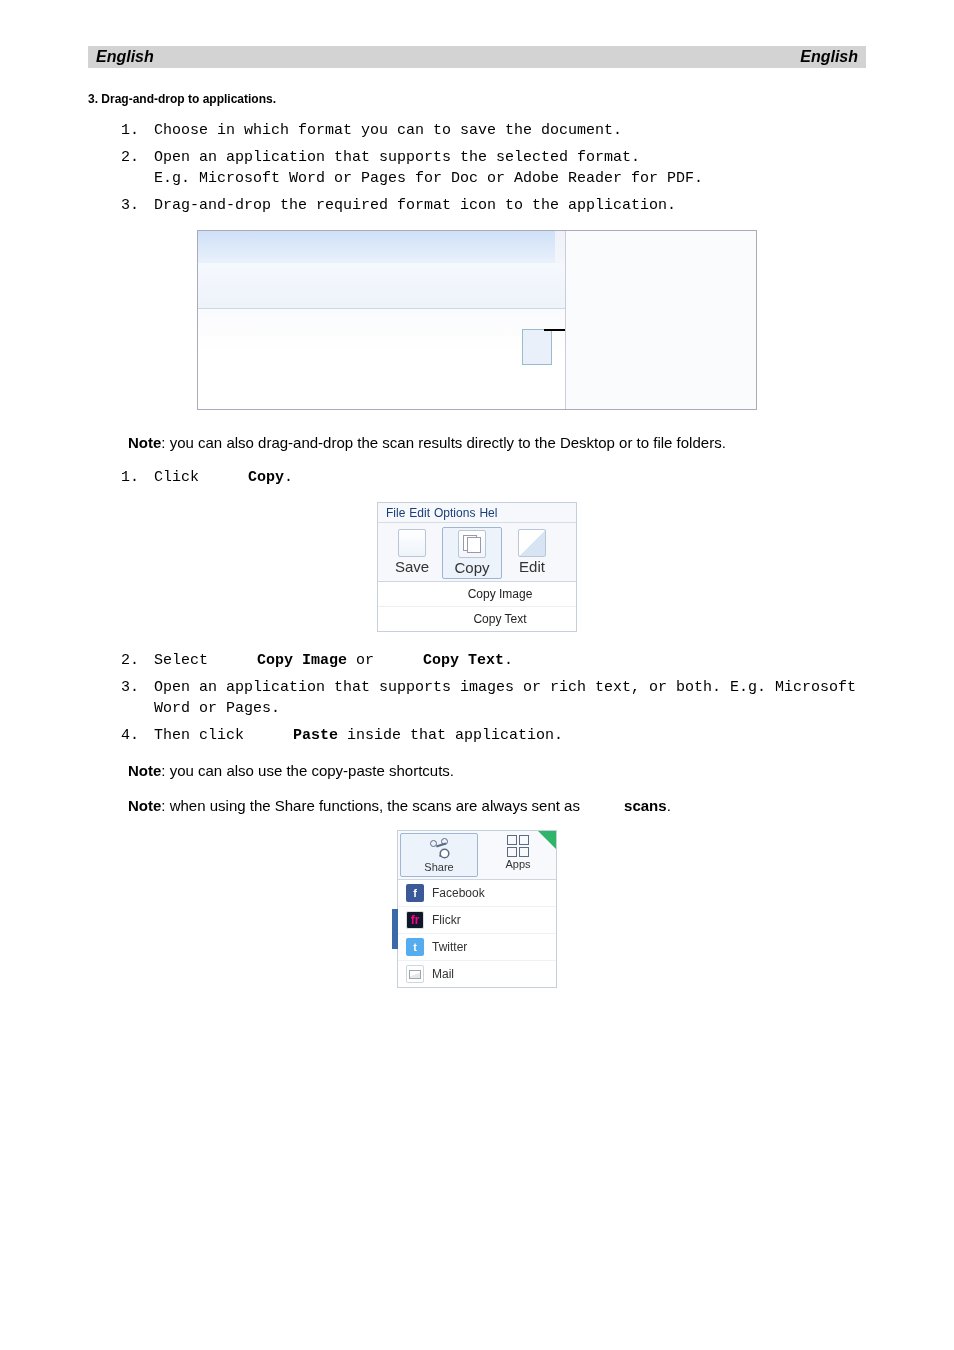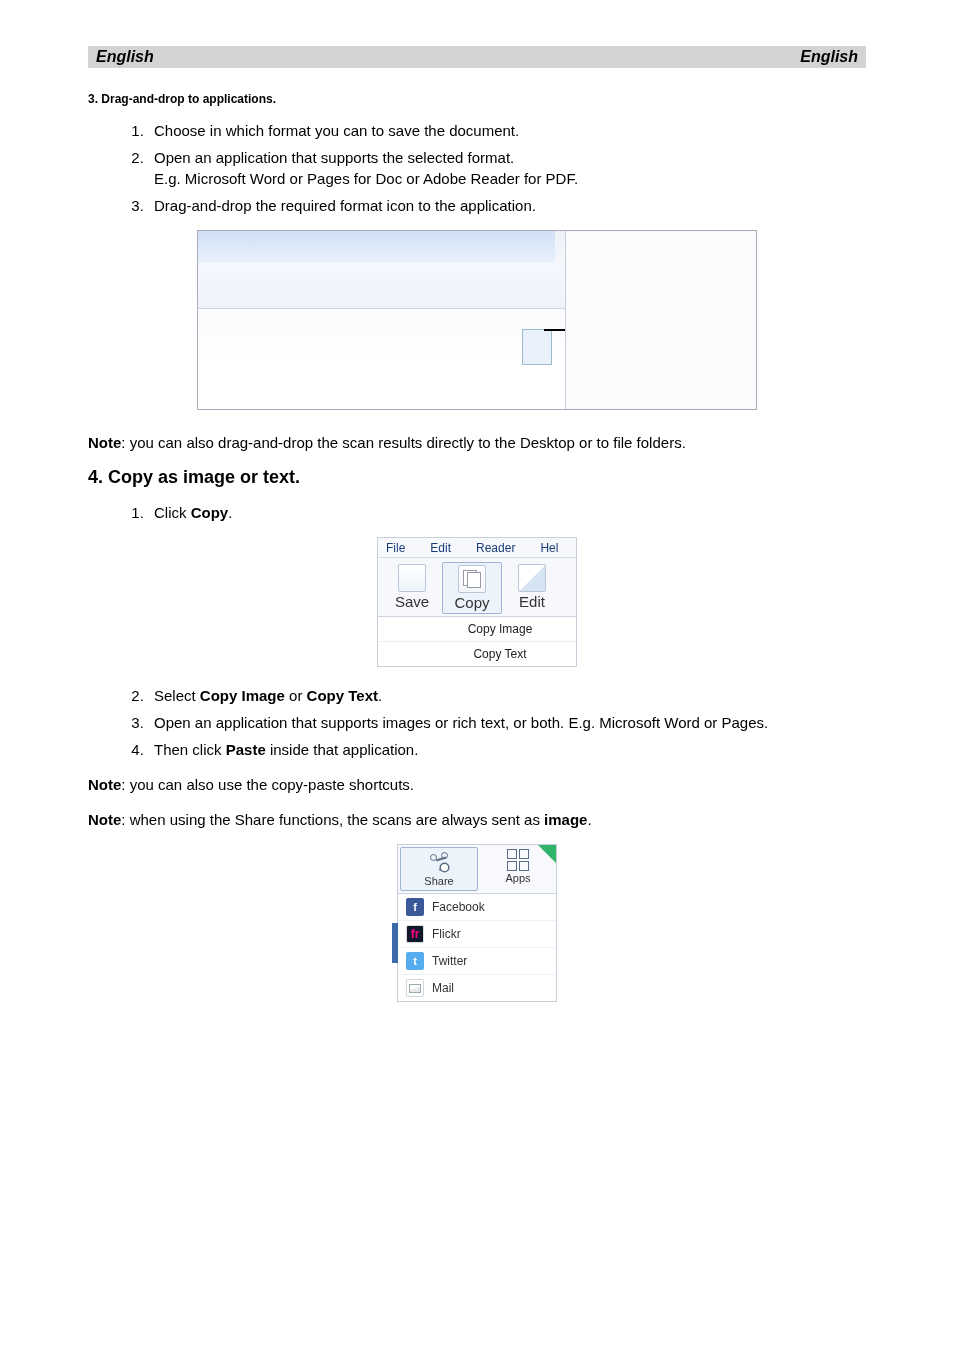--- a/index.html
+++ b/index.html
@@ -39,31 +39,32 @@
   }
   ol {
     margin: 0 0 14px 0;
     padding-left: 60px;
     font-size: 15px;
   }
   ol li {
     margin-bottom: 6px;
     line-height: 1.4;
     padding-left: 6px;
+    font-family: Liberation Mono, monospace;
   }
   p {
     font-size: 15px;
     line-height: 1.4;
     margin: 8px 0 14px 0;
   }
   .center-img {
     text-align: center;
     margin: 6px 0 18px 0;
   }
-  strong { font-weight: bold; }
+  strong { font-weight: bold; margin-left: 40px; }
 
   
   .word-sshot {
     display: inline-block;
     width: 560px;
     height: 180px;
     border: 1px solid #aab;
     background: linear-gradient(#eef2f8, #f7f8fb 30%, #fff 70%);
     position: relative;
     overflow: hidden;
@@ -107,21 +108,21 @@
   
   .copy-ui {
     display:inline-block;
     background:#f6f8fb;
     border:1px solid #c7cfdb;
     font-size:12px;
     color:#333;
     width:200px;
   }
   .copy-ui .menubar {
-    display:flex; gap:25px;
+    display:flex; gap:4px;
     padding:3px 8px 2px 8px;
     border-bottom:1px solid #d7dde6;
     color:#1a3e7a;
   }
   .copy-ui .menubar span:first-child { color:#1a3e7a; }
   .copy-ui .toolbar {
     display:flex;
     padding:4px 4px 2px 4px;
   }
   .copy-ui .tbtn {
@@ -257,32 +258,31 @@
           <div></div>
           <div></div>
           <div></div>
         </div>
     </div>
   </div>
   <p>
     <strong>Note</strong><span>: you can also drag-and-drop the scan results directly to the Desktop or to file folders.</span>
   </p>
 
-  <h3>4. Copy as image or text.</h3>
   <ol>
     <li>
       <span>Click </span><strong>Copy</strong><span>.</span>
     </li>
   </ol>
   <div class="center-img">
     <div class="copy-ui">
       <div class="menubar">
         <span>File</span>
         <span>Edit</span>
-        <span>Reader</span>
+        <span>Options</span>
         <span>Hel</span>
       </div>
       <div class="toolbar">
         <div class="tbtn">
           <div class="ticon save"></div>
           <span>Save</span>
         </div>
         <div class="tbtn sel">
           <div class="ticon copy"></div>
           <span>Copy</span>
@@ -305,21 +305,21 @@
     <li>Open an application that supports images or rich text, or both. E.g. Microsoft Word or Pages.</li>
     <li>
       <span>Then click </span><strong>Paste</strong><span> inside that application.</span>
     </li>
   </ol>
   <p>
     <strong>Note</strong><span>: you can also use the copy-paste shortcuts.</span>
   </p>
 
   <p>
-    <strong>Note</strong><span>: when using the Share functions, the scans are always sent as </span><strong>image</strong><span>.</span>
+    <strong>Note</strong><span>: when using the Share functions, the scans are always sent as </span><strong>scans</strong><span>.</span>
   </p>
   <div class="center-img">
     <div class="share-ui">
       <div class="corner"></div>
       <div class="top">
         <div class="btn sel">
           <div class="icon share">
               <div class="ln"></div>
             </div>
           <span>Share</span>

